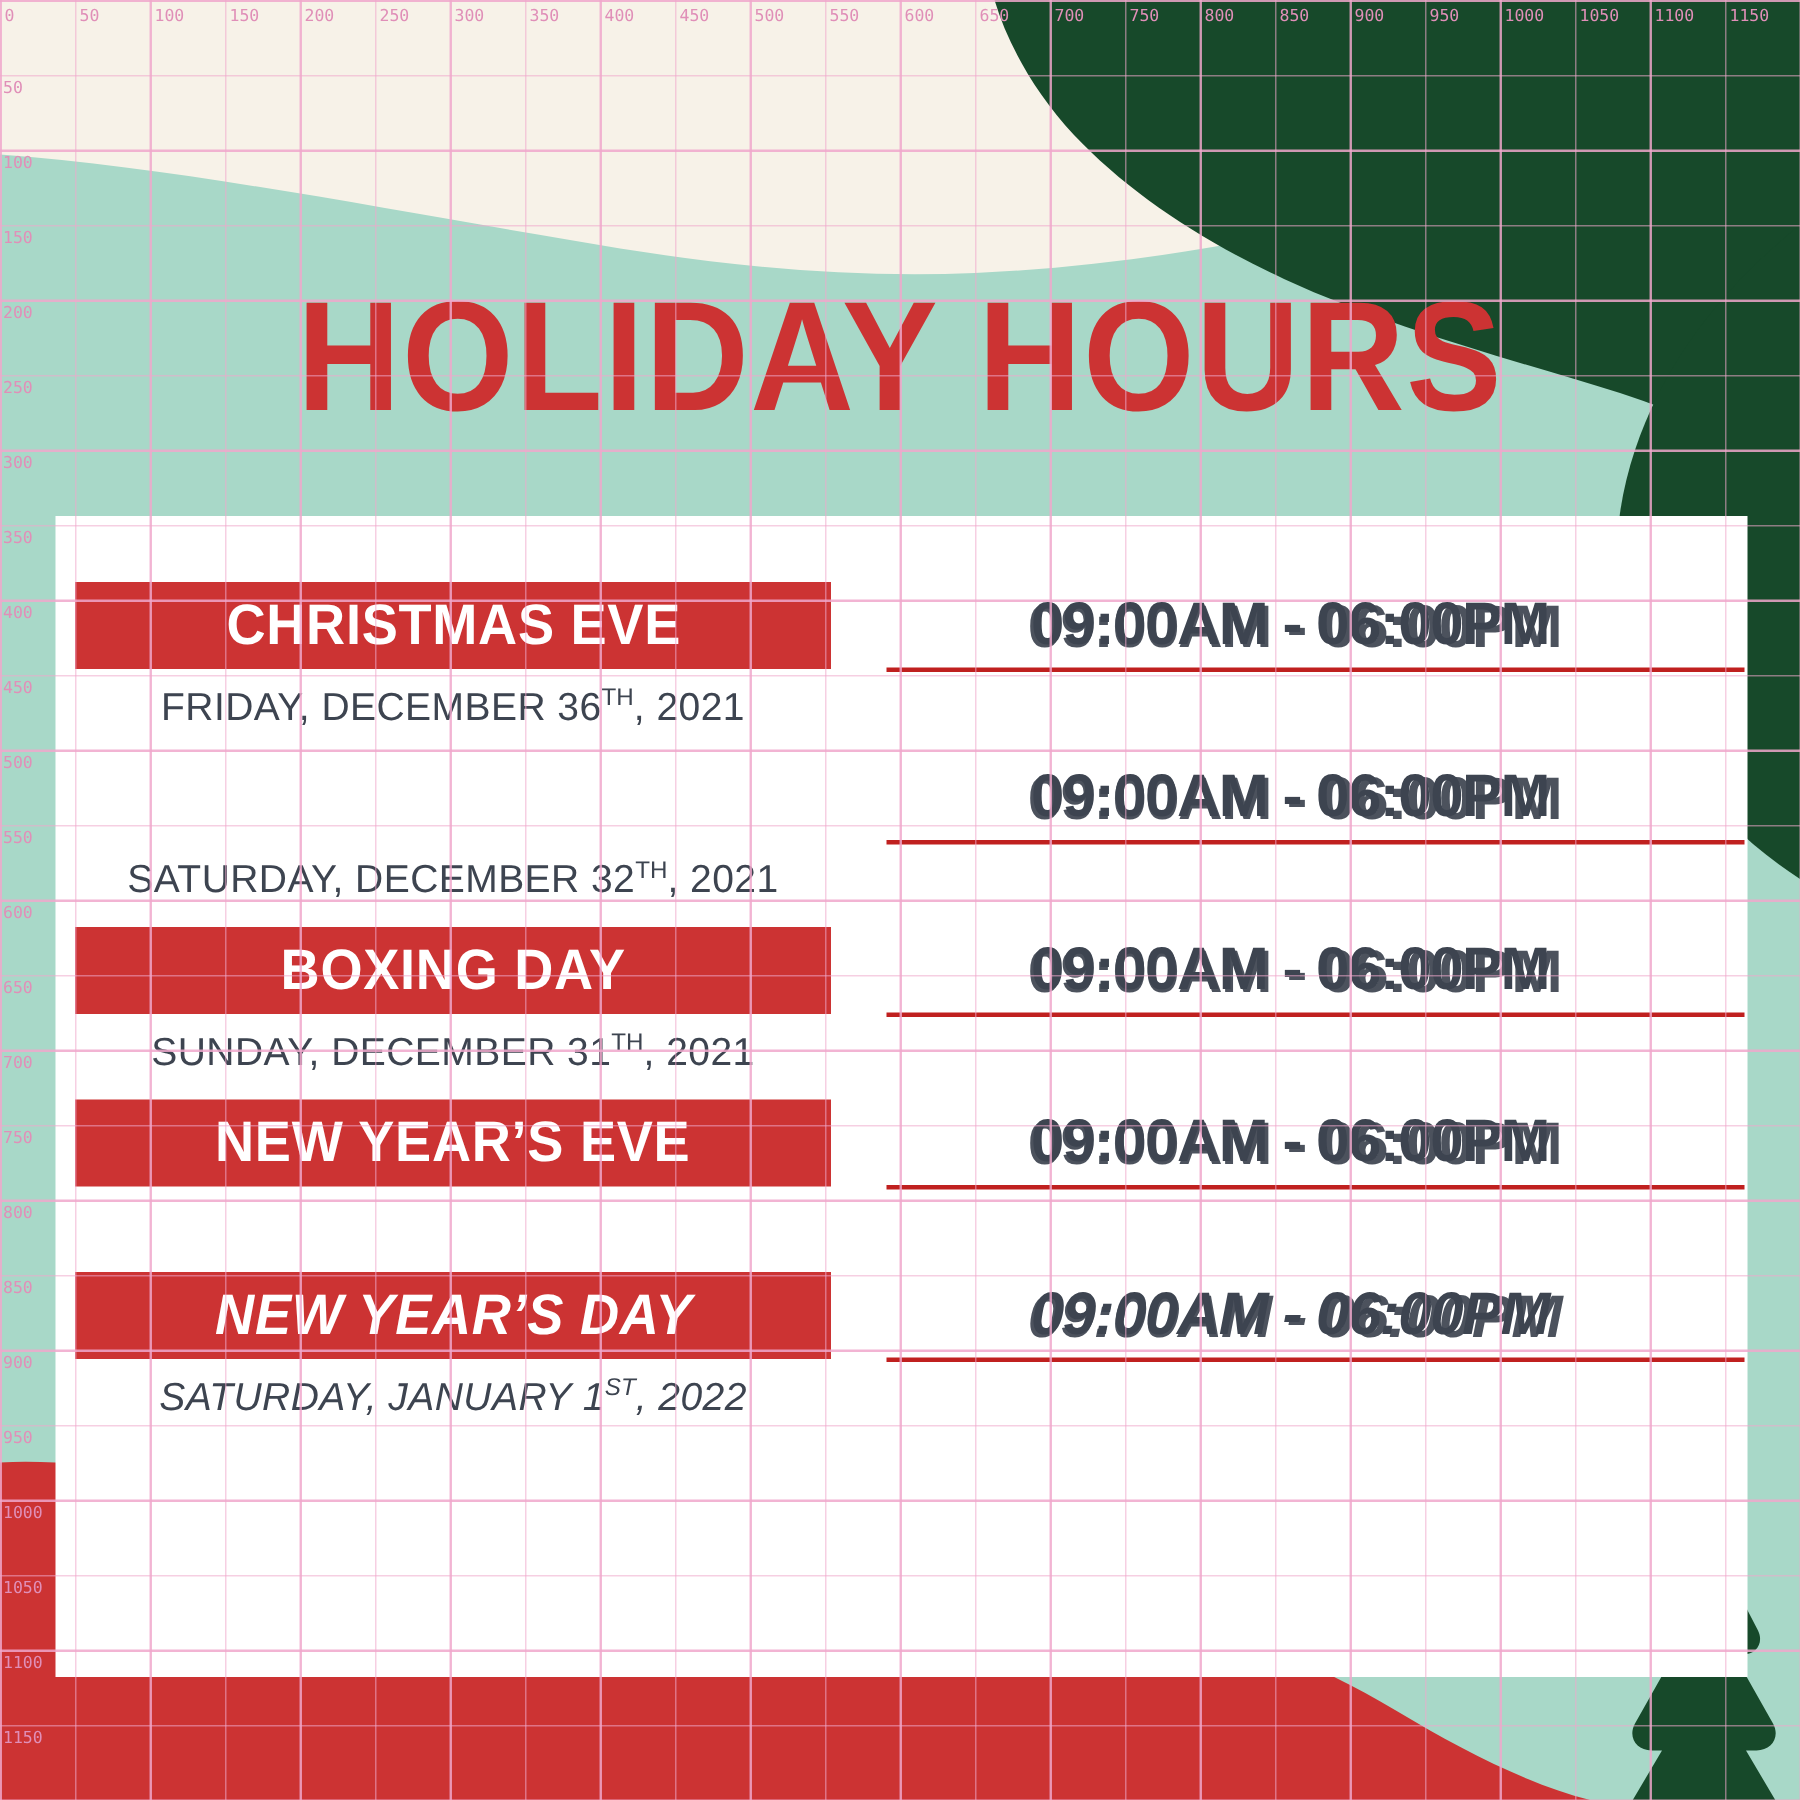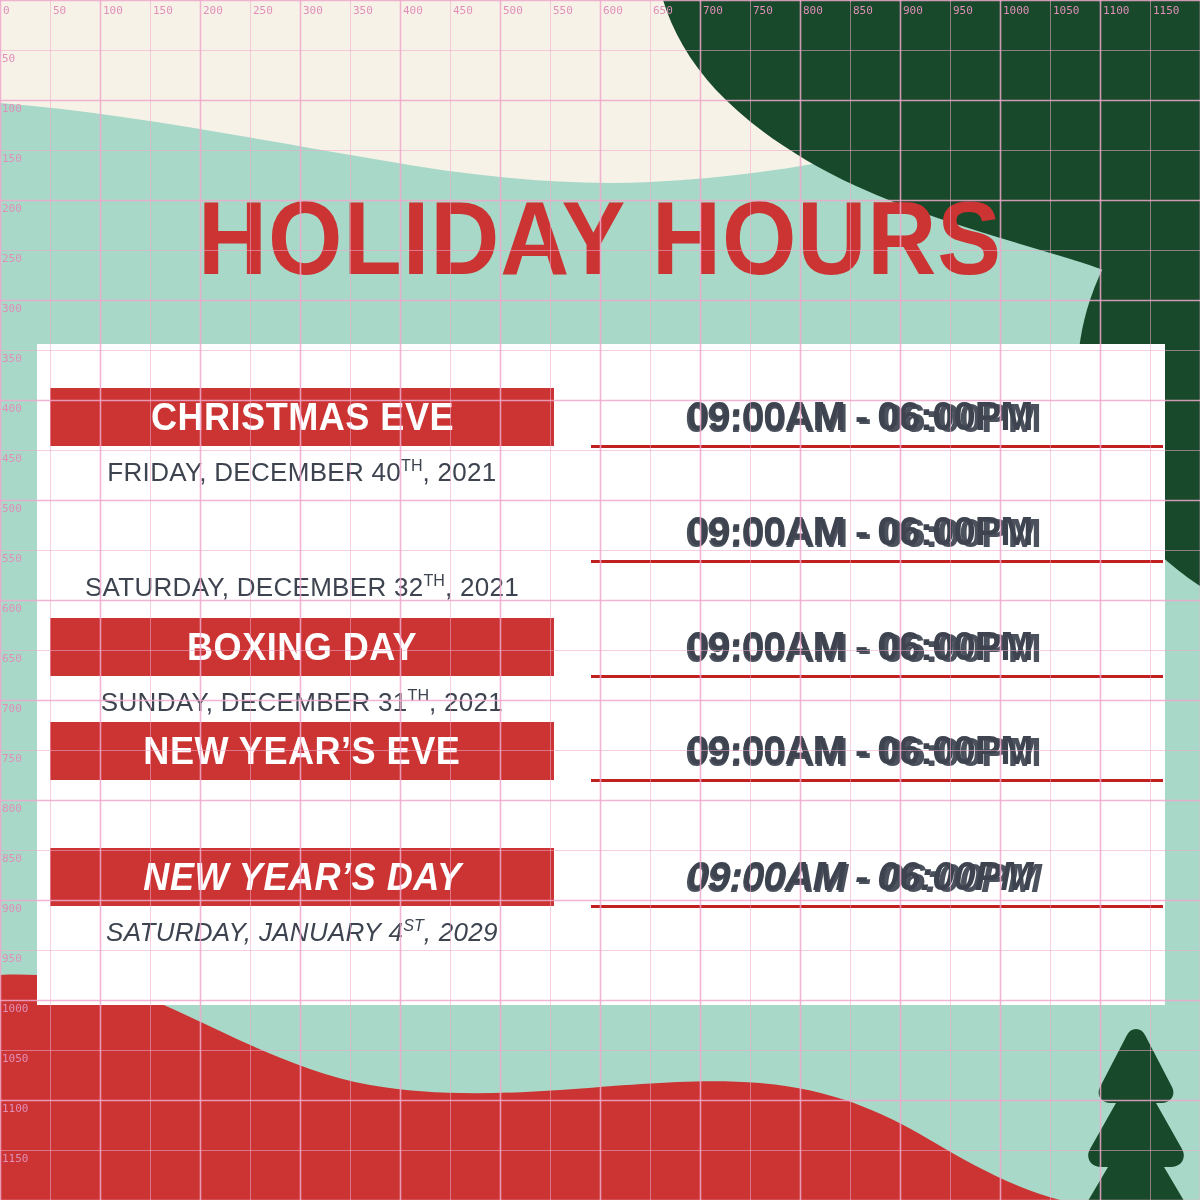--- a/index.html
+++ b/index.html
@@ -46,34 +46,34 @@
     white-space: nowrap;
     user-select: none;
   }
 
   
   #card {
     position: absolute;
     left: 37px;
     top: 344px;
     width: 1128px;
-    height: 661px;
+    height: 774px;
     background: #ffffff;
   }
 
   .row {
     position: absolute;
     left: 0;
     width: 1128px;
     height: 115px;
   }
   .row.r0 { top: 44px; }
   .row.r1 { top: 159px; }
   .row.r2 { top: 274px; }
-  .row.r3 { top: 378px; }
+  .row.r3 { top: 389px; }
   .row.r4 { top: 504px; font-style: italic; }
 
   .name-bar {
     position: absolute;
     left: 13px;
     top: 0;
     width: 504px;
     height: 58px;
     background: #CC3333;
     display: flex;
@@ -236,21 +236,21 @@
   </svg>
 
   <div id="title">HOLIDAY HOURS</div>
 
   <div id="card">
 
     <div class="row r0">
       <div class="name-bar">
         <span class="name-text">CHRISTMAS EVE</span>
       </div>
-      <div class="date-text"><span>FRIDAY, DECEMBER 40</span><sup>TH</sup><span>, 2021</span></div>
+      <div class="date-text"><span>FRIDAY, DECEMBER 36</span><sup>TH</sup><span>, 2021</span></div>
       <div class="time-wrap">
         <div class="time-text ghost">09:00AM - 06:00PM</div>
         <div class="time-text">09:00AM - 06:00PM</div>
         <div class="time-rule"></div>
       </div>
     </div>
 
     <div class="row r1">
       <div class="date-text"><span>SATURDAY, DECEMBER 32</span><sup>TH</sup><span>, 2021</span></div>
       <div class="time-wrap">
@@ -280,21 +280,21 @@
         <div class="time-text ghost">09:00AM - 06:00PM</div>
         <div class="time-text">09:00AM - 06:00PM</div>
         <div class="time-rule"></div>
       </div>
     </div>
 
     <div class="row r4">
       <div class="name-bar">
         <span class="name-text">NEW YEAR’S DAY</span>
       </div>
-      <div class="date-text"><span>SATURDAY, JANUARY 4</span><sup>ST</sup><span>, 2029</span></div>
+      <div class="date-text"><span>SATURDAY, JANUARY 1</span><sup>ST</sup><span>, 2022</span></div>
       <div class="time-wrap">
         <div class="time-text ghost">09:00AM - 06:00PM</div>
         <div class="time-text">09:00AM - 06:00PM</div>
         <div class="time-rule"></div>
       </div>
     </div>
 
   </div>
 
   <div id="grid"><svg width="1200" height="1200" viewBox="0 0 1200 1200">

